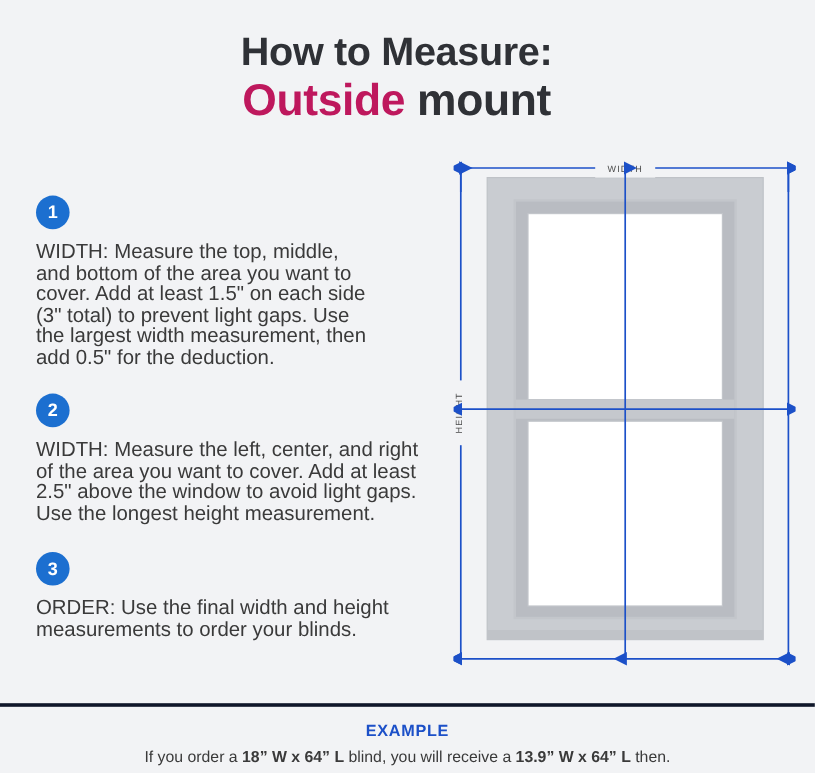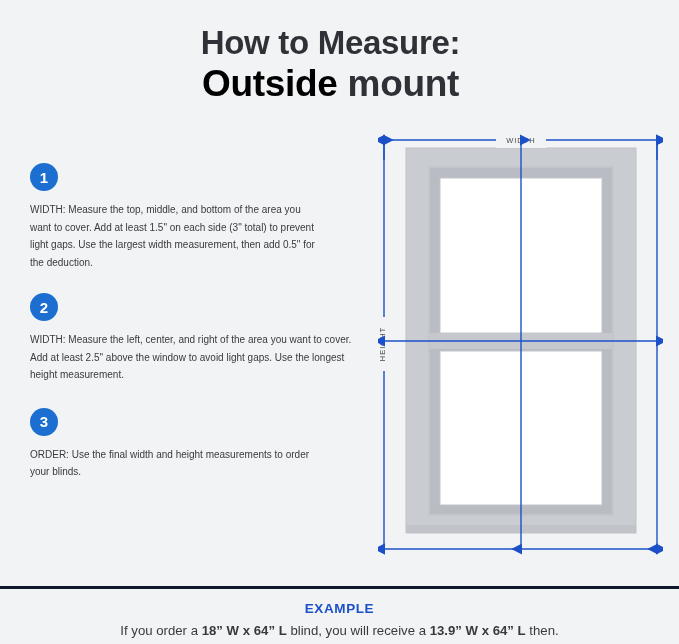--- a/index.html
+++ b/index.html
@@ -37,21 +37,21 @@
     line-height: 38px;
   }
   .title-line2 {
     font-size: 37px;
     font-weight: bold;
     color: #2f3136;
     letter-spacing: -0.3px;
     line-height: 44px;
   }
   .title-accent {
-    color: #000000;
+    color: #be185d;
   }
 
   
   .steps {
     position: absolute;
     left: 30px;
     top: 163px;
     width: 340px;
   }
   .step {
@@ -65,21 +65,21 @@
     background: #1c6fd0;
     color: #ffffff;
     font-size: 15px;
     font-weight: bold;
     display: flex;
     align-items: center;
     justify-content: center;
     margin-bottom: 10px;
   }
   .step-text {
-    font-size: 10px;
+    font-size: 17px;
     line-height: 17.5px;
     color: #3a3a3a;
     max-width: 322px;
   }
   .step-label {
     font-weight: normal;
   }
   .step1 .step-text { max-width: 285px; }
   .step2 .step-text { max-width: 325px; }
   .step3 .step-text { max-width: 295px; }

